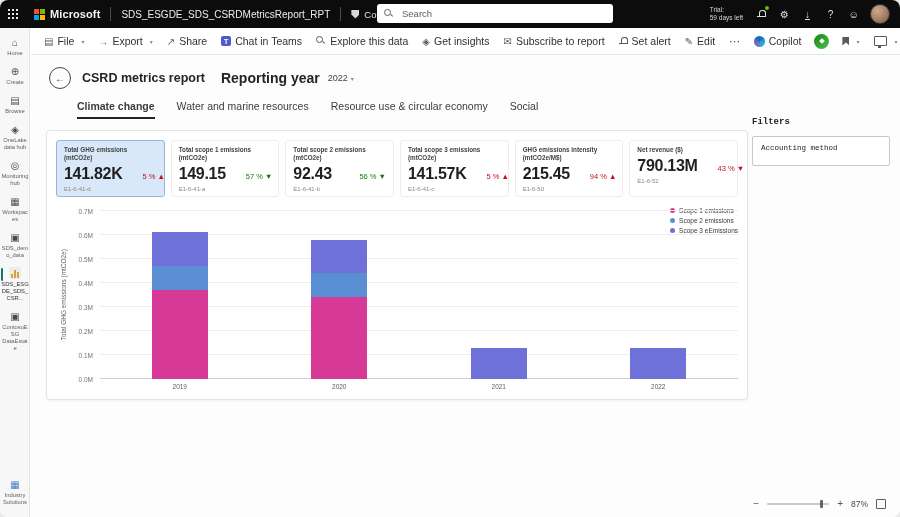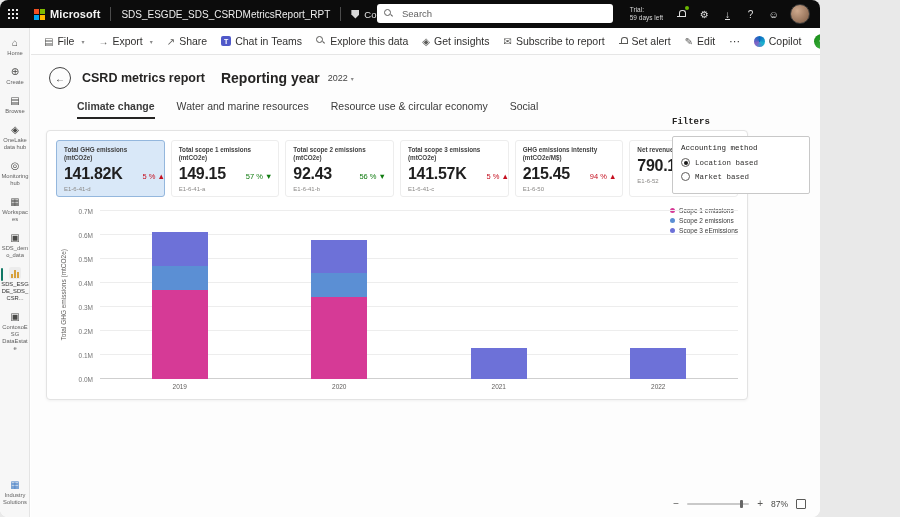--- a/index.html
+++ b/index.html
@@ -1,17 +1,17 @@
 <!DOCTYPE html>
 <html><head>
 <meta charset="utf-8">
 <style>
   html,body{margin:0;padding:0;background:#e9e9e9;}
   body{width:900px;height:517px;font-family:"Liberation Sans","DejaVu Sans",sans-serif;-webkit-font-smoothing:antialiased;}
-  .app{position:relative;width:820px;height:517px;background:#fff;border-radius:8px;overflow:hidden;}
+  .app{position:relative;width:900px;height:517px;background:#fff;border-radius:8px;overflow:hidden;}
 
   
   .topbar{position:absolute;top:0;left:0;right:0;height:28px;background:#0c0c0c;display:flex;align-items:center;color:#f3f3f3;}
   .waffle-btn{width:26px;height:28px;display:flex;align-items:center;justify-content:center;}
   .waffle{width:12px;height:12px;background-image:radial-gradient(circle,#e8e8e8 1px,transparent 1.4px);background-size:4px 4px;}
   .ms-logo{display:grid;grid-template-columns:5px 5px;grid-gap:1px;margin:0 5px 0 8px;}
   .ms-logo i{width:5px;height:5px;display:block;}
   .ms-logo .r{background:#f25022}.ms-logo .g{background:#7fba00}.ms-logo .b{background:#00a4ef}.ms-logo .y{background:#ffb900}
   .brand{font-size:11px;font-weight:bold;letter-spacing:.1px;}
   .tb-divider{width:1px;height:14px;background:#4c4c4c;margin:0 10px;}
@@ -422,30 +422,20 @@
             <div class="xtick">2021</div>
             <div class="xtick">2022</div>
           </div>
       </div>
     </div>
 
     <div class="filters">
       <div class="filters-title">Filters</div>
       <div class="filters-box">
         <div class="filters-group">Accounting method</div>
-        <div id="filter-options">
-            <div class="radio-row">
-              <span class="radio checked"></span>
-              <span class="radio-label">Location based</span>
-            </div>
-            <div class="radio-row">
-              <span class="radio"></span>
-              <span class="radio-label">Market based</span>
-            </div>
-          </div>
       </div>
     </div>
 
     <div class="statusbar">
       <span class="zoom-sign">−</span>
       <span class="zoom-track">
           <span class="zoom-thumb"></span>
         </span>
       <span class="zoom-sign">+</span>
       <span class="zoom-value">87%</span>

